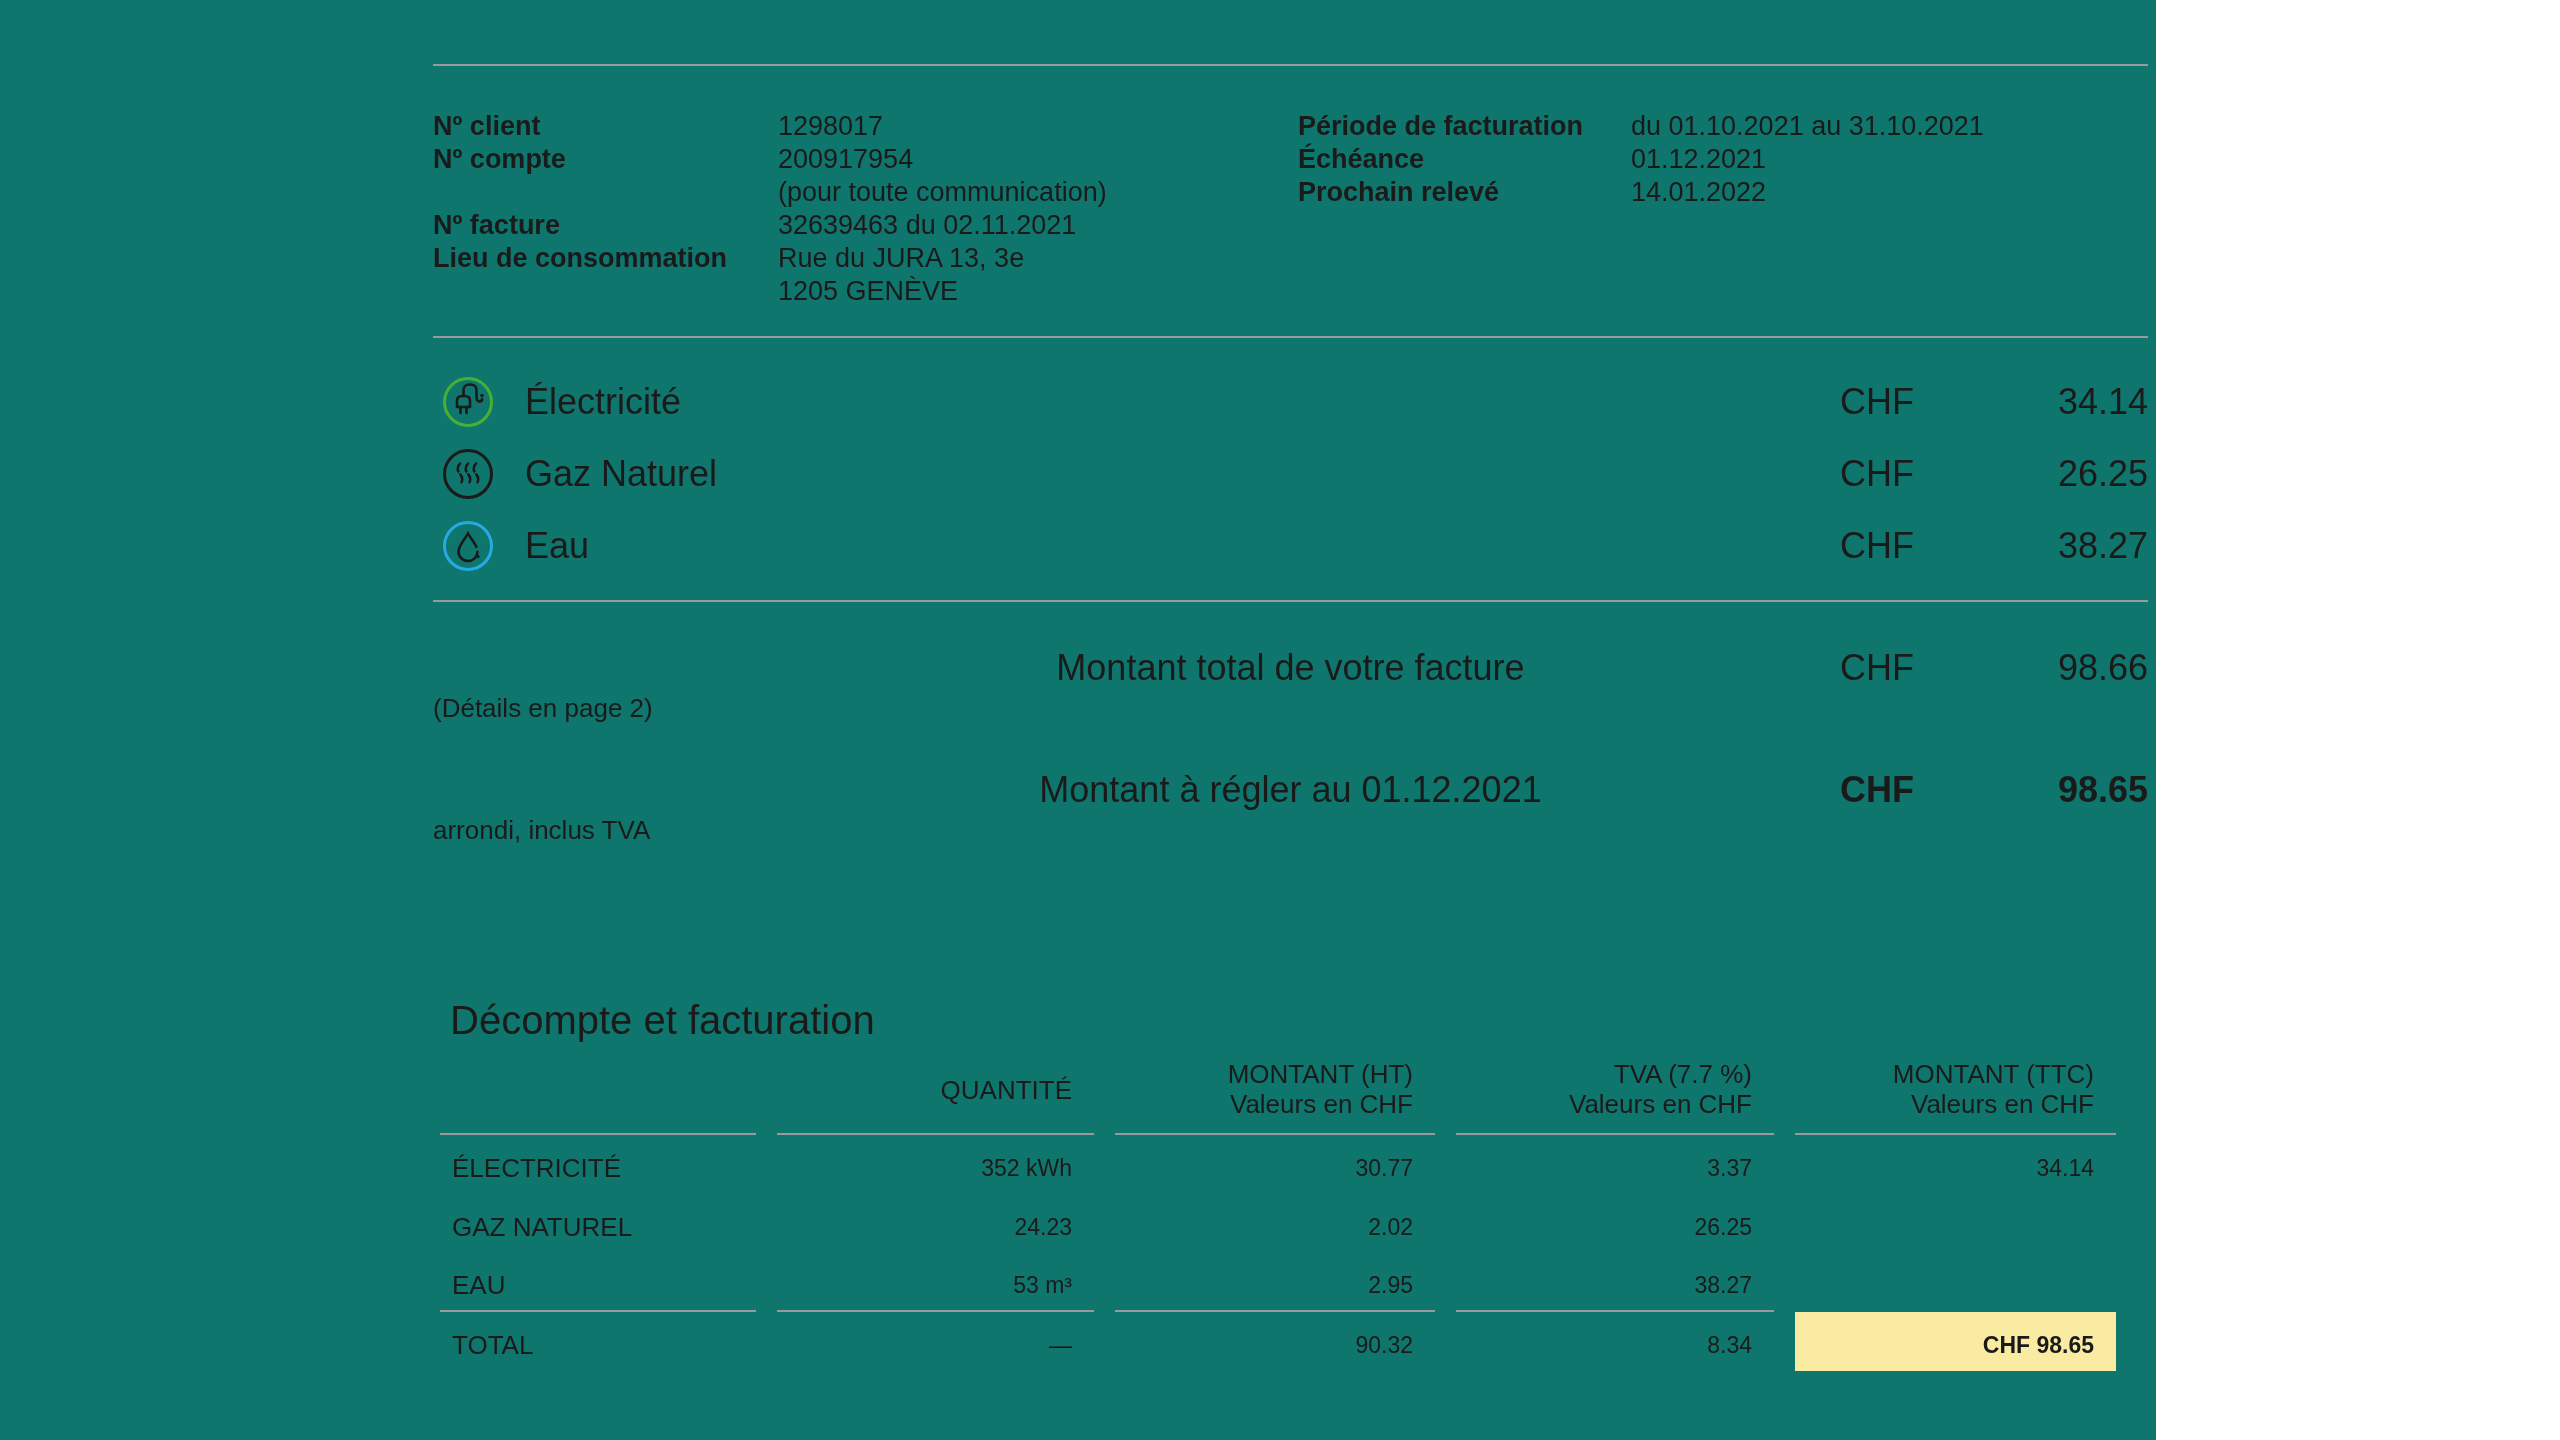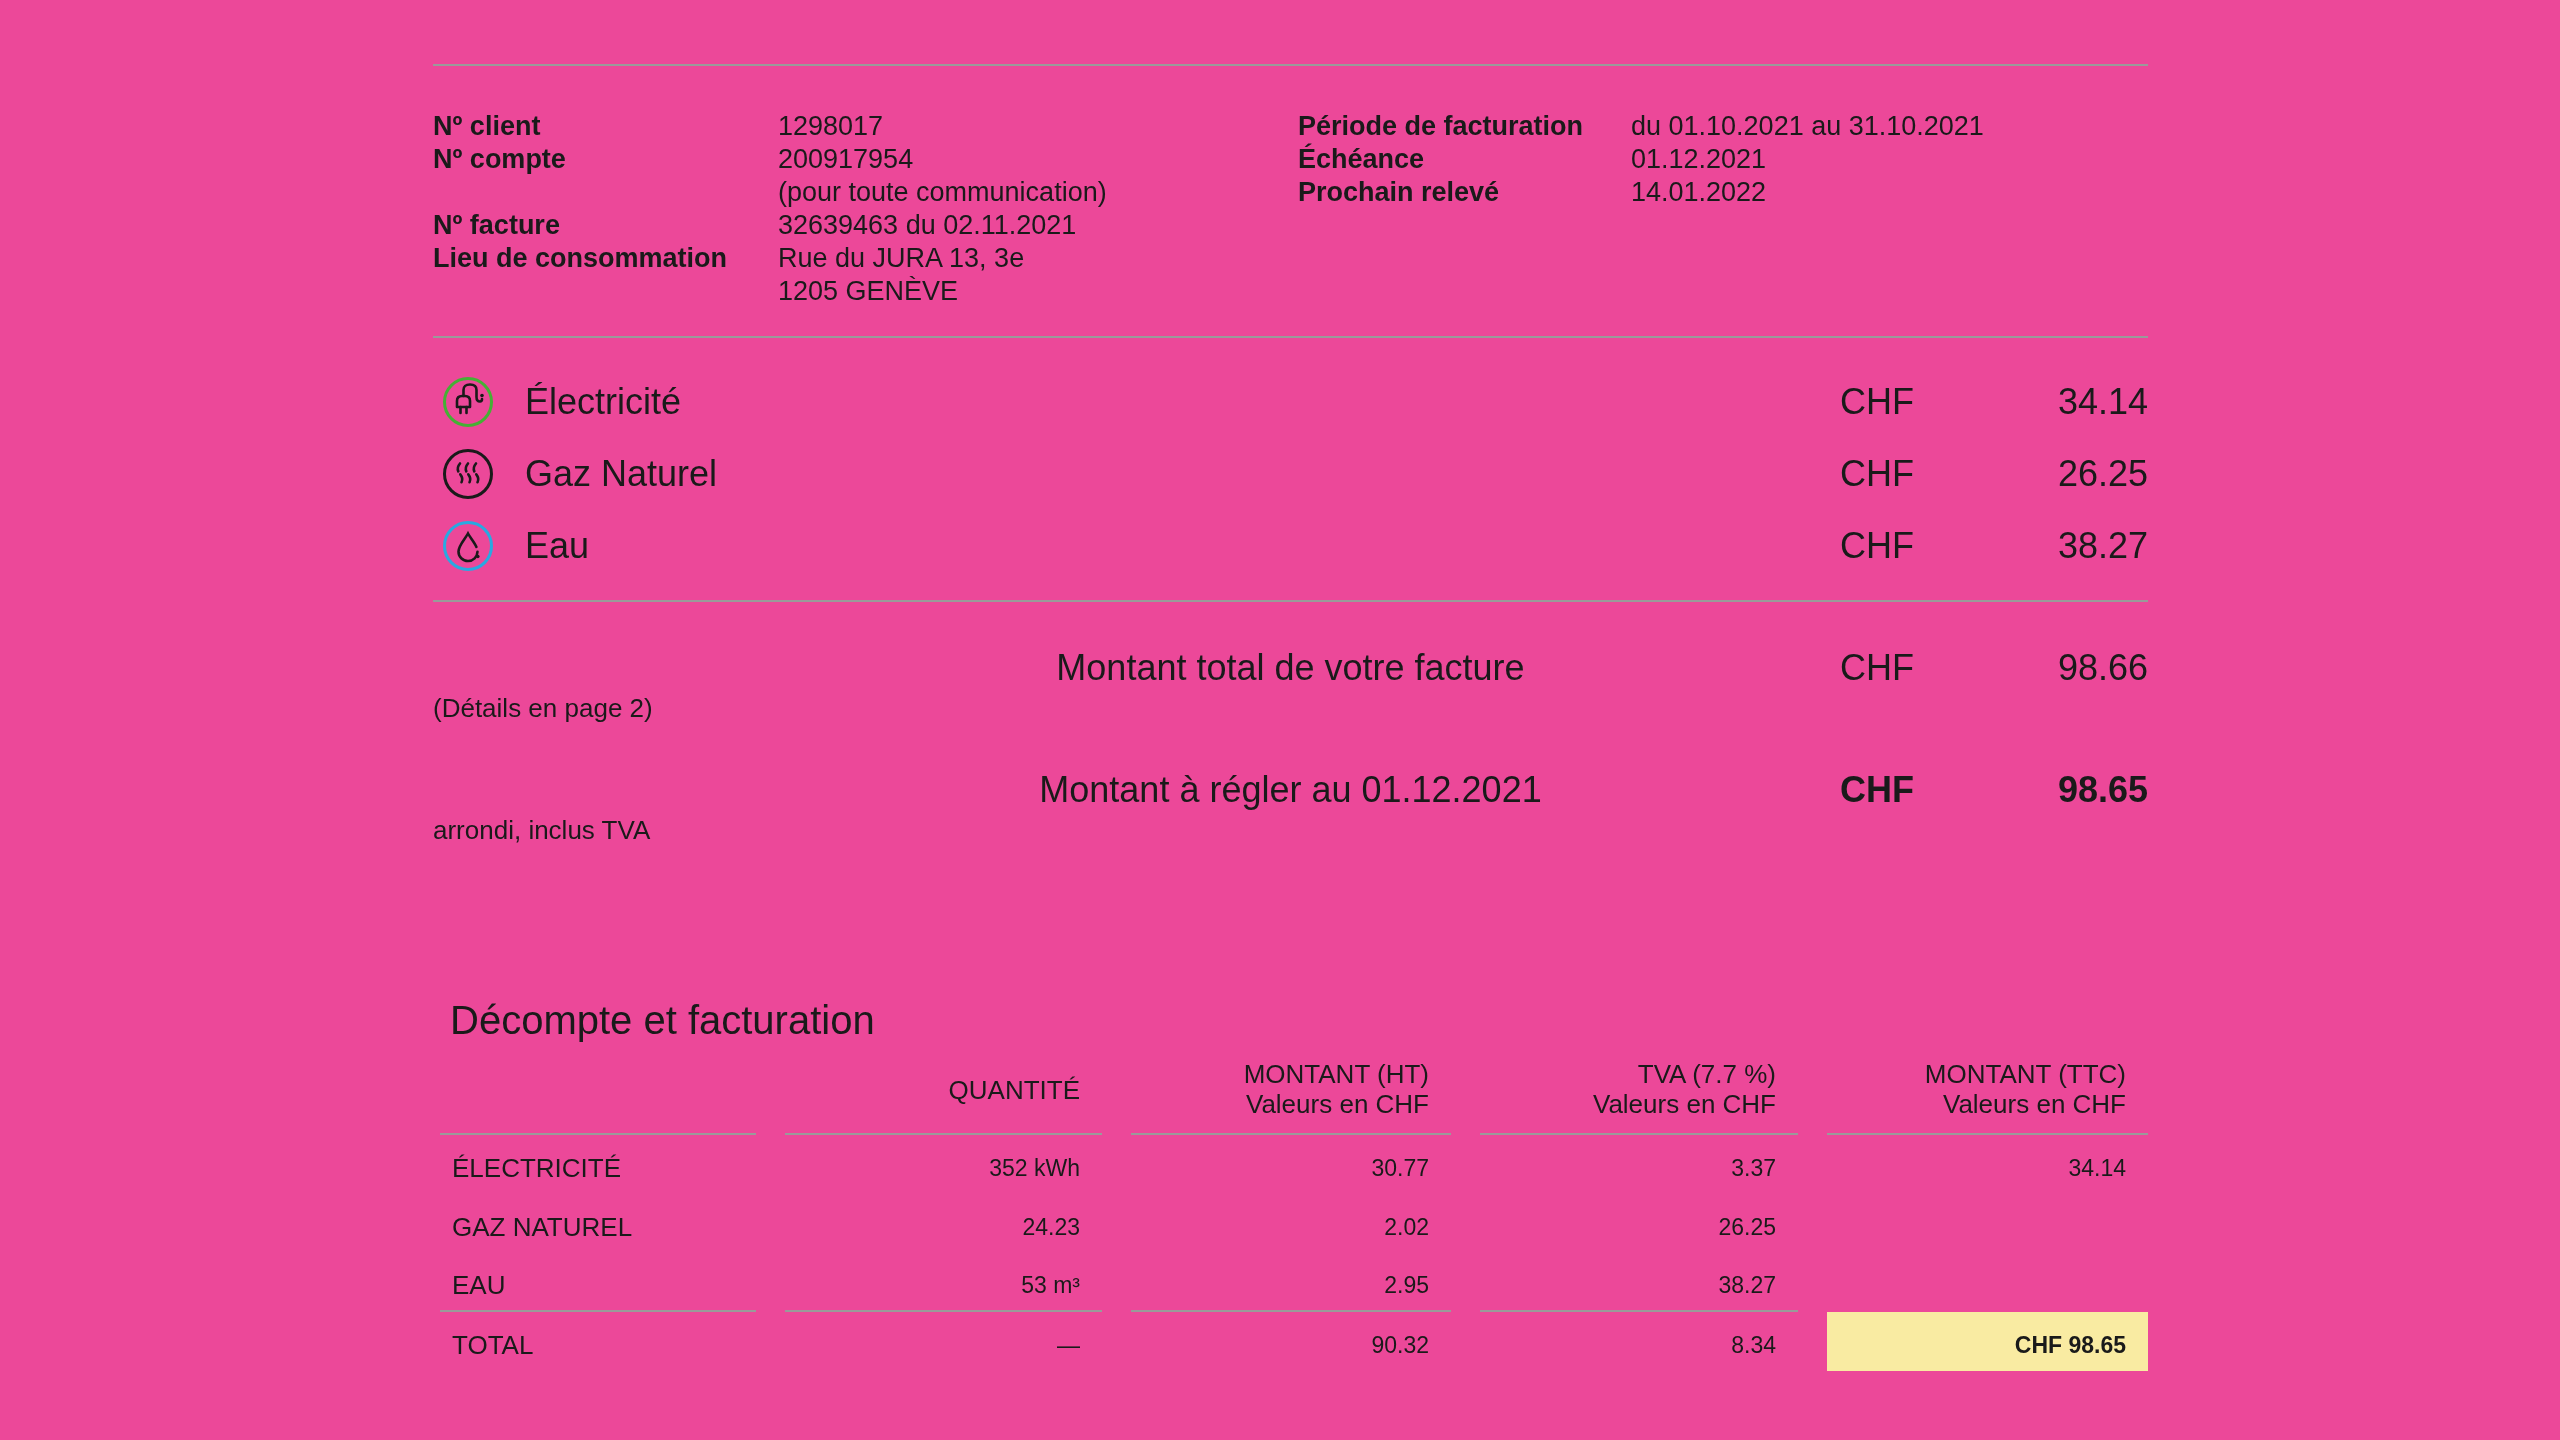--- a/index.html
+++ b/index.html
@@ -1,21 +1,21 @@
 <!DOCTYPE html>
 <html style="--electricity_green: #45b035; --water_blue: #29a9e1; --gas_black: #1a1a1a; --highlight_yellow: #f9eba2; --rule_gray: #9a9a9a;"><head>
 <meta charset="utf-8">
 <style>
   html,body{margin:0;padding:0;}
   body{
     width:2560px;height:1440px;background:#ffffff;overflow:hidden;
     font-family:"Liberation Sans", sans-serif;color:#1a1a1a;
     -webkit-font-smoothing:antialiased;
   }
-  .page{position:relative;width:2560px;height:1440px;background:#ec4899;}
+  .page{position:relative;width:2156px;height:1440px;background:#0f766e;}
 
   .rule{position:absolute;left:433px;width:1715px;height:0;border-top:2px solid var(--rule_gray,#9a9a9a);}
   .rule-1{top:64px}.rule-2{top:336px}.rule-3{top:600px}
 
   
   .info-block{position:absolute;top:110px;font-size:27px;line-height:33px;}
   .info-left{left:433px;width:820px;}
   .info-right{left:1298px;width:880px;}
   .info-row{display:flex;}
   .info-label{font-weight:bold;flex:0 0 auto;}
@@ -38,21 +38,21 @@
   .summary-note{font-size:26px;line-height:30px;margin-top:5px;}
   .summary-currency{position:absolute;left:1407px;top:0;font-size:36px;line-height:40px;}
   .summary-amount{position:absolute;right:0;top:0;font-size:36px;line-height:40px;}
   .bold{font-weight:bold;}
 
   
   .section-heading{position:absolute;left:433px;top:980px;font-size:40px;line-height:46px;}
 
   
   .btable{position:absolute;left:440px;top:1050px;width:1708px;}
-  .trow{display:grid;grid-template-columns:316px 317px 320px 318px 321px;column-gap:29px;}
+  .trow{display:grid;grid-template-columns:316px 317px 320px 318px 321px;column-gap:21px;}
   .th{height:85px;display:flex;flex-direction:column;justify-content:flex-end;align-items:flex-end;
       padding:0 22px 14px 0;box-sizing:border-box;font-size:26px;line-height:30px;
       border-bottom:2px solid var(--rule_gray,#9a9a9a);text-align:right;}
   .th .single{margin-bottom:14px;}
   .td{height:59px;display:flex;align-items:center;justify-content:flex-end;
       padding:8px 22px 0 0;box-sizing:border-box;font-size:23px;}
   .tlabel{justify-content:flex-start;padding:8px 0 0 12px;font-size:26px;}
   .rline{border-bottom:2px solid var(--rule_gray,#9a9a9a);}
   .ttc-total{background:var(--highlight_yellow,#f9eba2);font-weight:bold;}
 </style>

